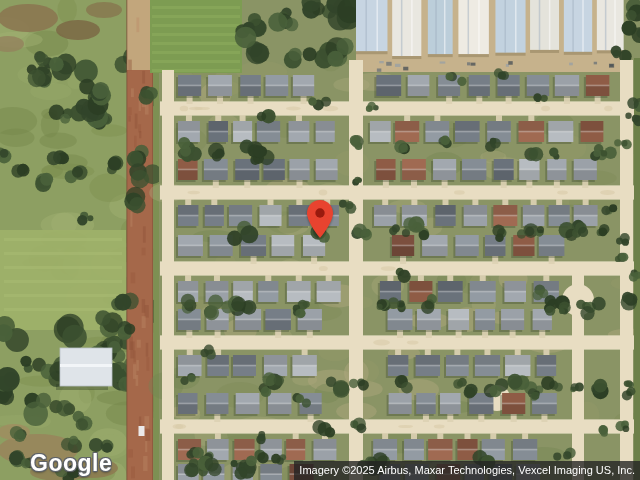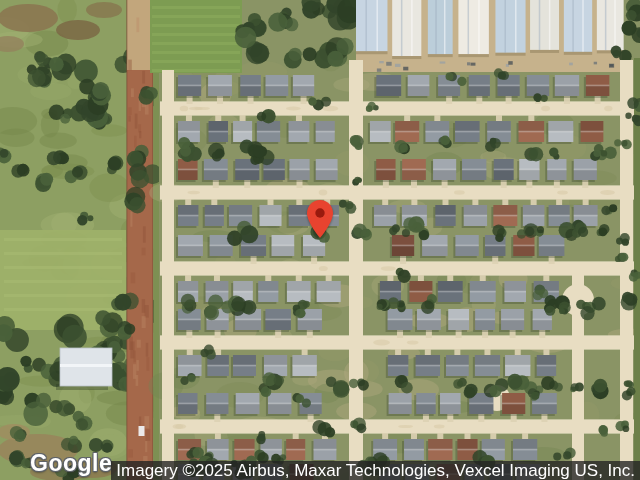--- a/index.html
+++ b/index.html
@@ -16,21 +16,21 @@
     font-size:23px;font-weight:bold;letter-spacing:.5px;color:#fff;
     text-shadow:
       1px 1px 0 #5f6368,-1px 1px 0 #5f6368,1px -1px 0 #5f6368,-1px -1px 0 #5f6368,
       0 2px 2px rgba(50,50,50,.55);
     cursor:pointer;
     margin-left:22px;
   }
   .attribution{
     position:absolute;right:0;bottom:0;height:19px;line-height:19px;
     padding:0 5px;white-space:nowrap;
-    font-size:17px;color:#fff;background:rgba(35,35,35,.78);
+    font-size:11px;color:#fff;background:rgba(35,35,35,.78);
   }
 </style>
 </head>
 <body>
 
 <div class="viewport">
 
   <svg class="canvas" id="map-canvas" width="640" height="480" viewBox="0 0 640 480">
       <g>
         <rect x="0" y="0" width="640" height="480" fill="#84945c"></rect>

